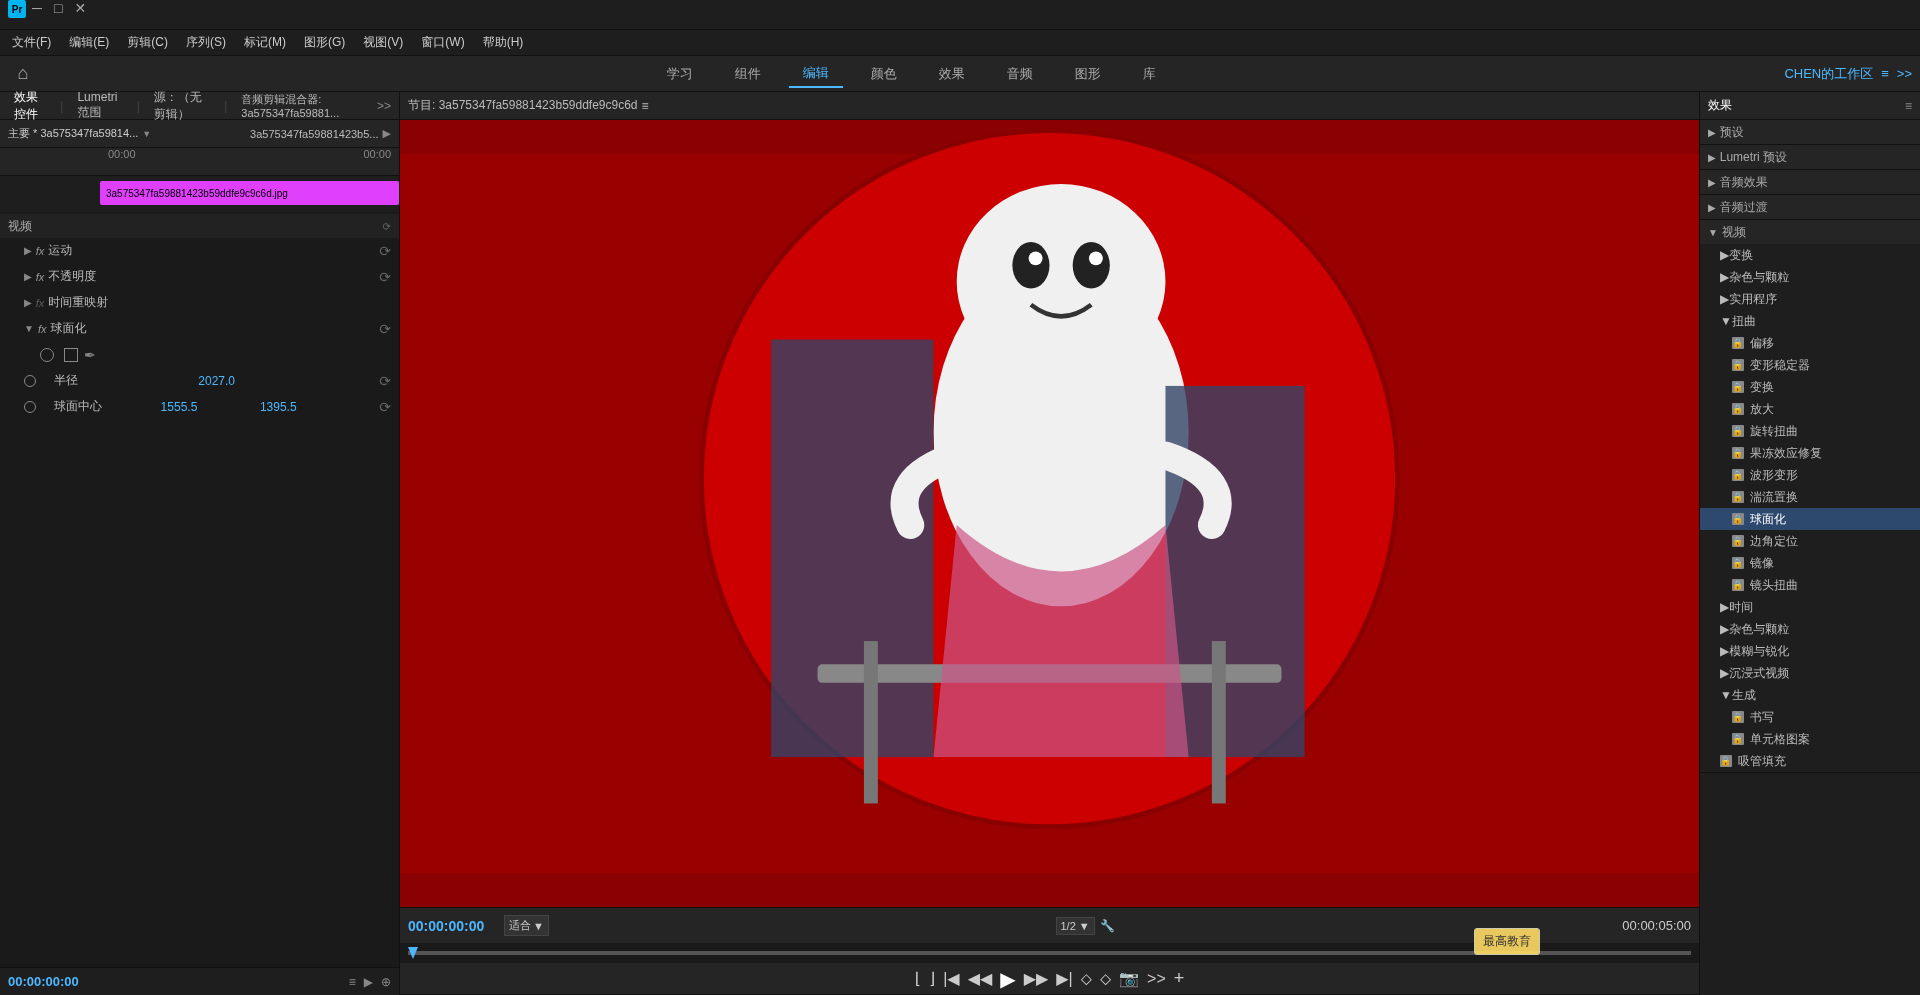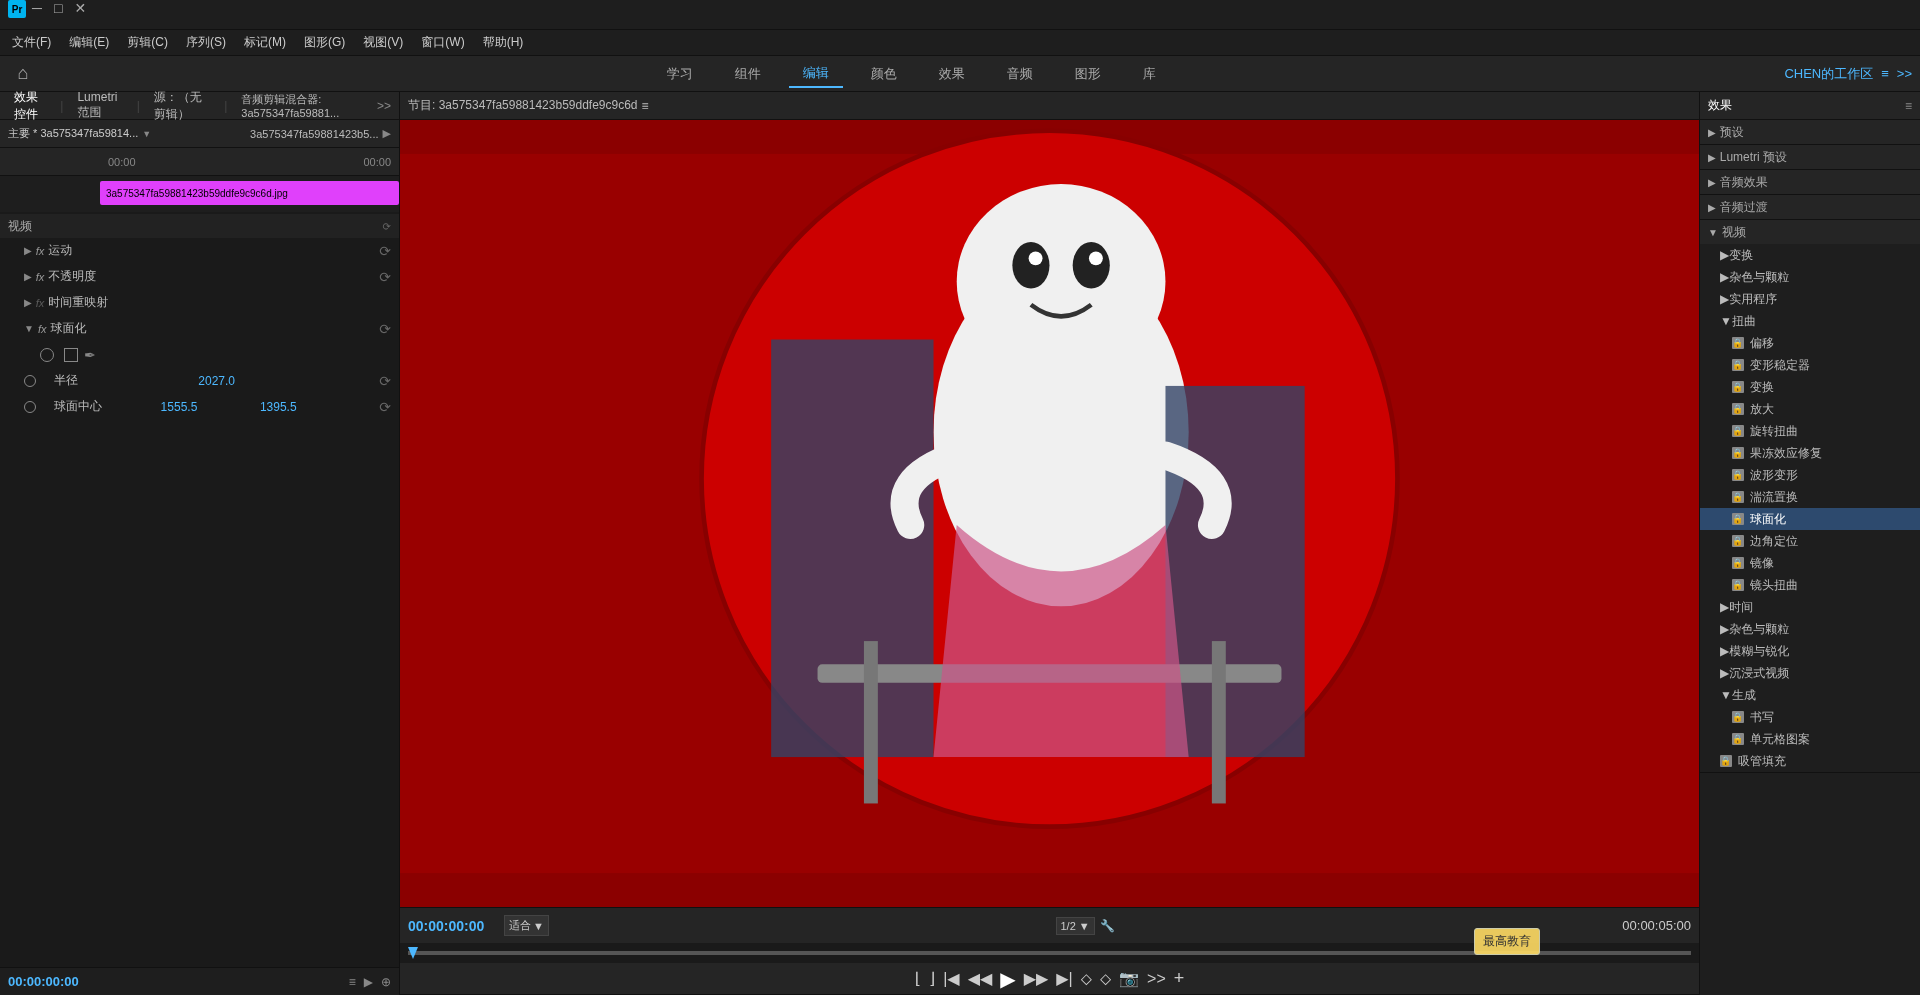--- a/index.html
+++ b/index.html
@@ -138,21 +138,21 @@
       color: #aaa;
     }
     .ec-source-bar .source-name { color: #ccc; margin-right: 4px; }
     .ec-source-bar .dropdown-arrow { font-size: 9px; color: #888; }
     .ec-source-bar .clip-name { color: #bbb; margin-left: 23px; }
 
     .ec-timeline-header {
       height: 28px;
       background: #252525;
       display: flex;
-      align-items: center;
+      align-items: flex-start;
       padding: 0 8px;
       border-bottom: 1px solid #111;
       font-size: 11px;
       color: #888;
     }
 
     .ec-section {
       padding: 2px 0;
     }
     .ec-section-header {

